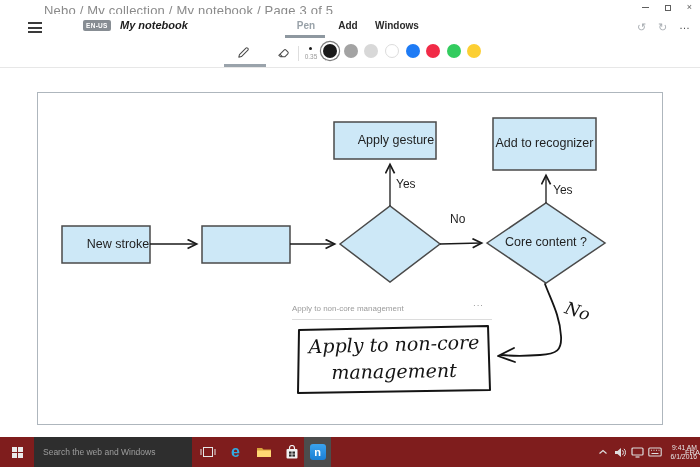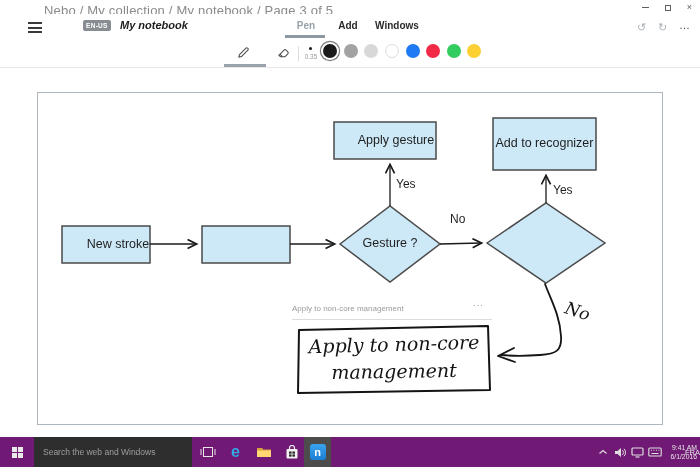--- a/index.html
+++ b/index.html
@@ -70,21 +70,21 @@
   .recog-more { position:absolute; left:473px; top:301px; z-index:3; font-size:8px; color:#8a8a8a; letter-spacing:1px; }
   .recog-line { position:absolute; left:292px; top:319px; width:200px; height:1px; background:#dcdcdc; z-index:3; }
 
   
   .hand { font-family:"DejaVu Serif", serif; font-style:italic; color:#141414; z-index:3; position:absolute; }
   .hw-line1 { left:300px; top:333px; width:188px; text-align:center; font-size:19px; transform:rotate(-1.5deg); }
   .hw-line2 { left:300px; top:360px; width:188px; text-align:center; font-size:19px; transform:rotate(-1deg); }
   .hw-no { left:565px; top:301px; font-size:17px; transform:rotate(18deg); }
 
   
-  .taskbar { position:absolute; left:0; bottom:0; width:700px; height:30px; background:#701a75; z-index:5; }
+  .taskbar { position:absolute; left:0; bottom:0; width:700px; height:30px; background:#7f1d1d; z-index:5; }
   .tb-start { position:absolute; left:0; top:0; width:34px; height:30px; display:flex; align-items:center; justify-content:center; }
   .win-logo { display:grid; grid-template-columns:5px 5px; grid-template-rows:5px 5px; gap:1px; }
   .win-logo span { background:#eaeaea; }
   .tb-search { position:absolute; left:34px; top:0; width:158px; height:30px; background:#2e2e2e;
     display:flex; align-items:center; padding-left:9px; }
   .tb-search span { font-size:8.5px; color:#9e9e9e; }
   .tb-icon { position:absolute; top:0; width:27px; height:30px; display:flex; align-items:center; justify-content:center; }
   .ti-taskview { left:194px; } .ti-edge { left:222px; } .ti-folder { left:250px; }
   .ti-store { left:278px; }
   .ti-nebo { left:304px; background:#4c4c4c; }
@@ -175,21 +175,21 @@
     <line x1="546" y1="203" x2="546" y2="176" stroke="#1a1a1a" stroke-width="1.3" marker-end="url(#arrow)"></line>
 
     <path d="M545,284 C551,300 560,316 561,336 C562,350 557,354 540,355 C527,356 512,356 501,355" fill="none" stroke="#141414" stroke-width="1.8" stroke-linecap="round"></path>
     <path d="M514,348 L498,356 L515,362" fill="none" stroke="#141414" stroke-width="1.8" stroke-linecap="round" stroke-linejoin="round"></path>
     <path d="M299,330 L488,326 L490,390 L298,393 Z" fill="none" stroke="#141414" stroke-width="2" stroke-linejoin="round"></path>
   </svg>
 
   <div class="node-label lbl-new-stroke">New stroke</div>
   <div class="node-label lbl-apply-gesture">Apply gesture</div>
   <div class="node-label lbl-add-recognizer">Add to recognizer</div>
-  <div class="node-label lbl-gesture">Gesture ?</div>
+  <div class="node-label lbl-core-content">Core content ?</div>
   <div class="edge-label lbl-yes1">Yes</div>
   <div class="edge-label lbl-no1">No</div>
   <div class="edge-label lbl-yes2">Yes</div>
 
   <div class="recog-text">Apply to non-core management</div>
   <div class="recog-more">···</div>
   <div class="recog-line"></div>
 
   <div class="hand hw-line1">Apply to non-core</div>
   <div class="hand hw-line2">management</div>

